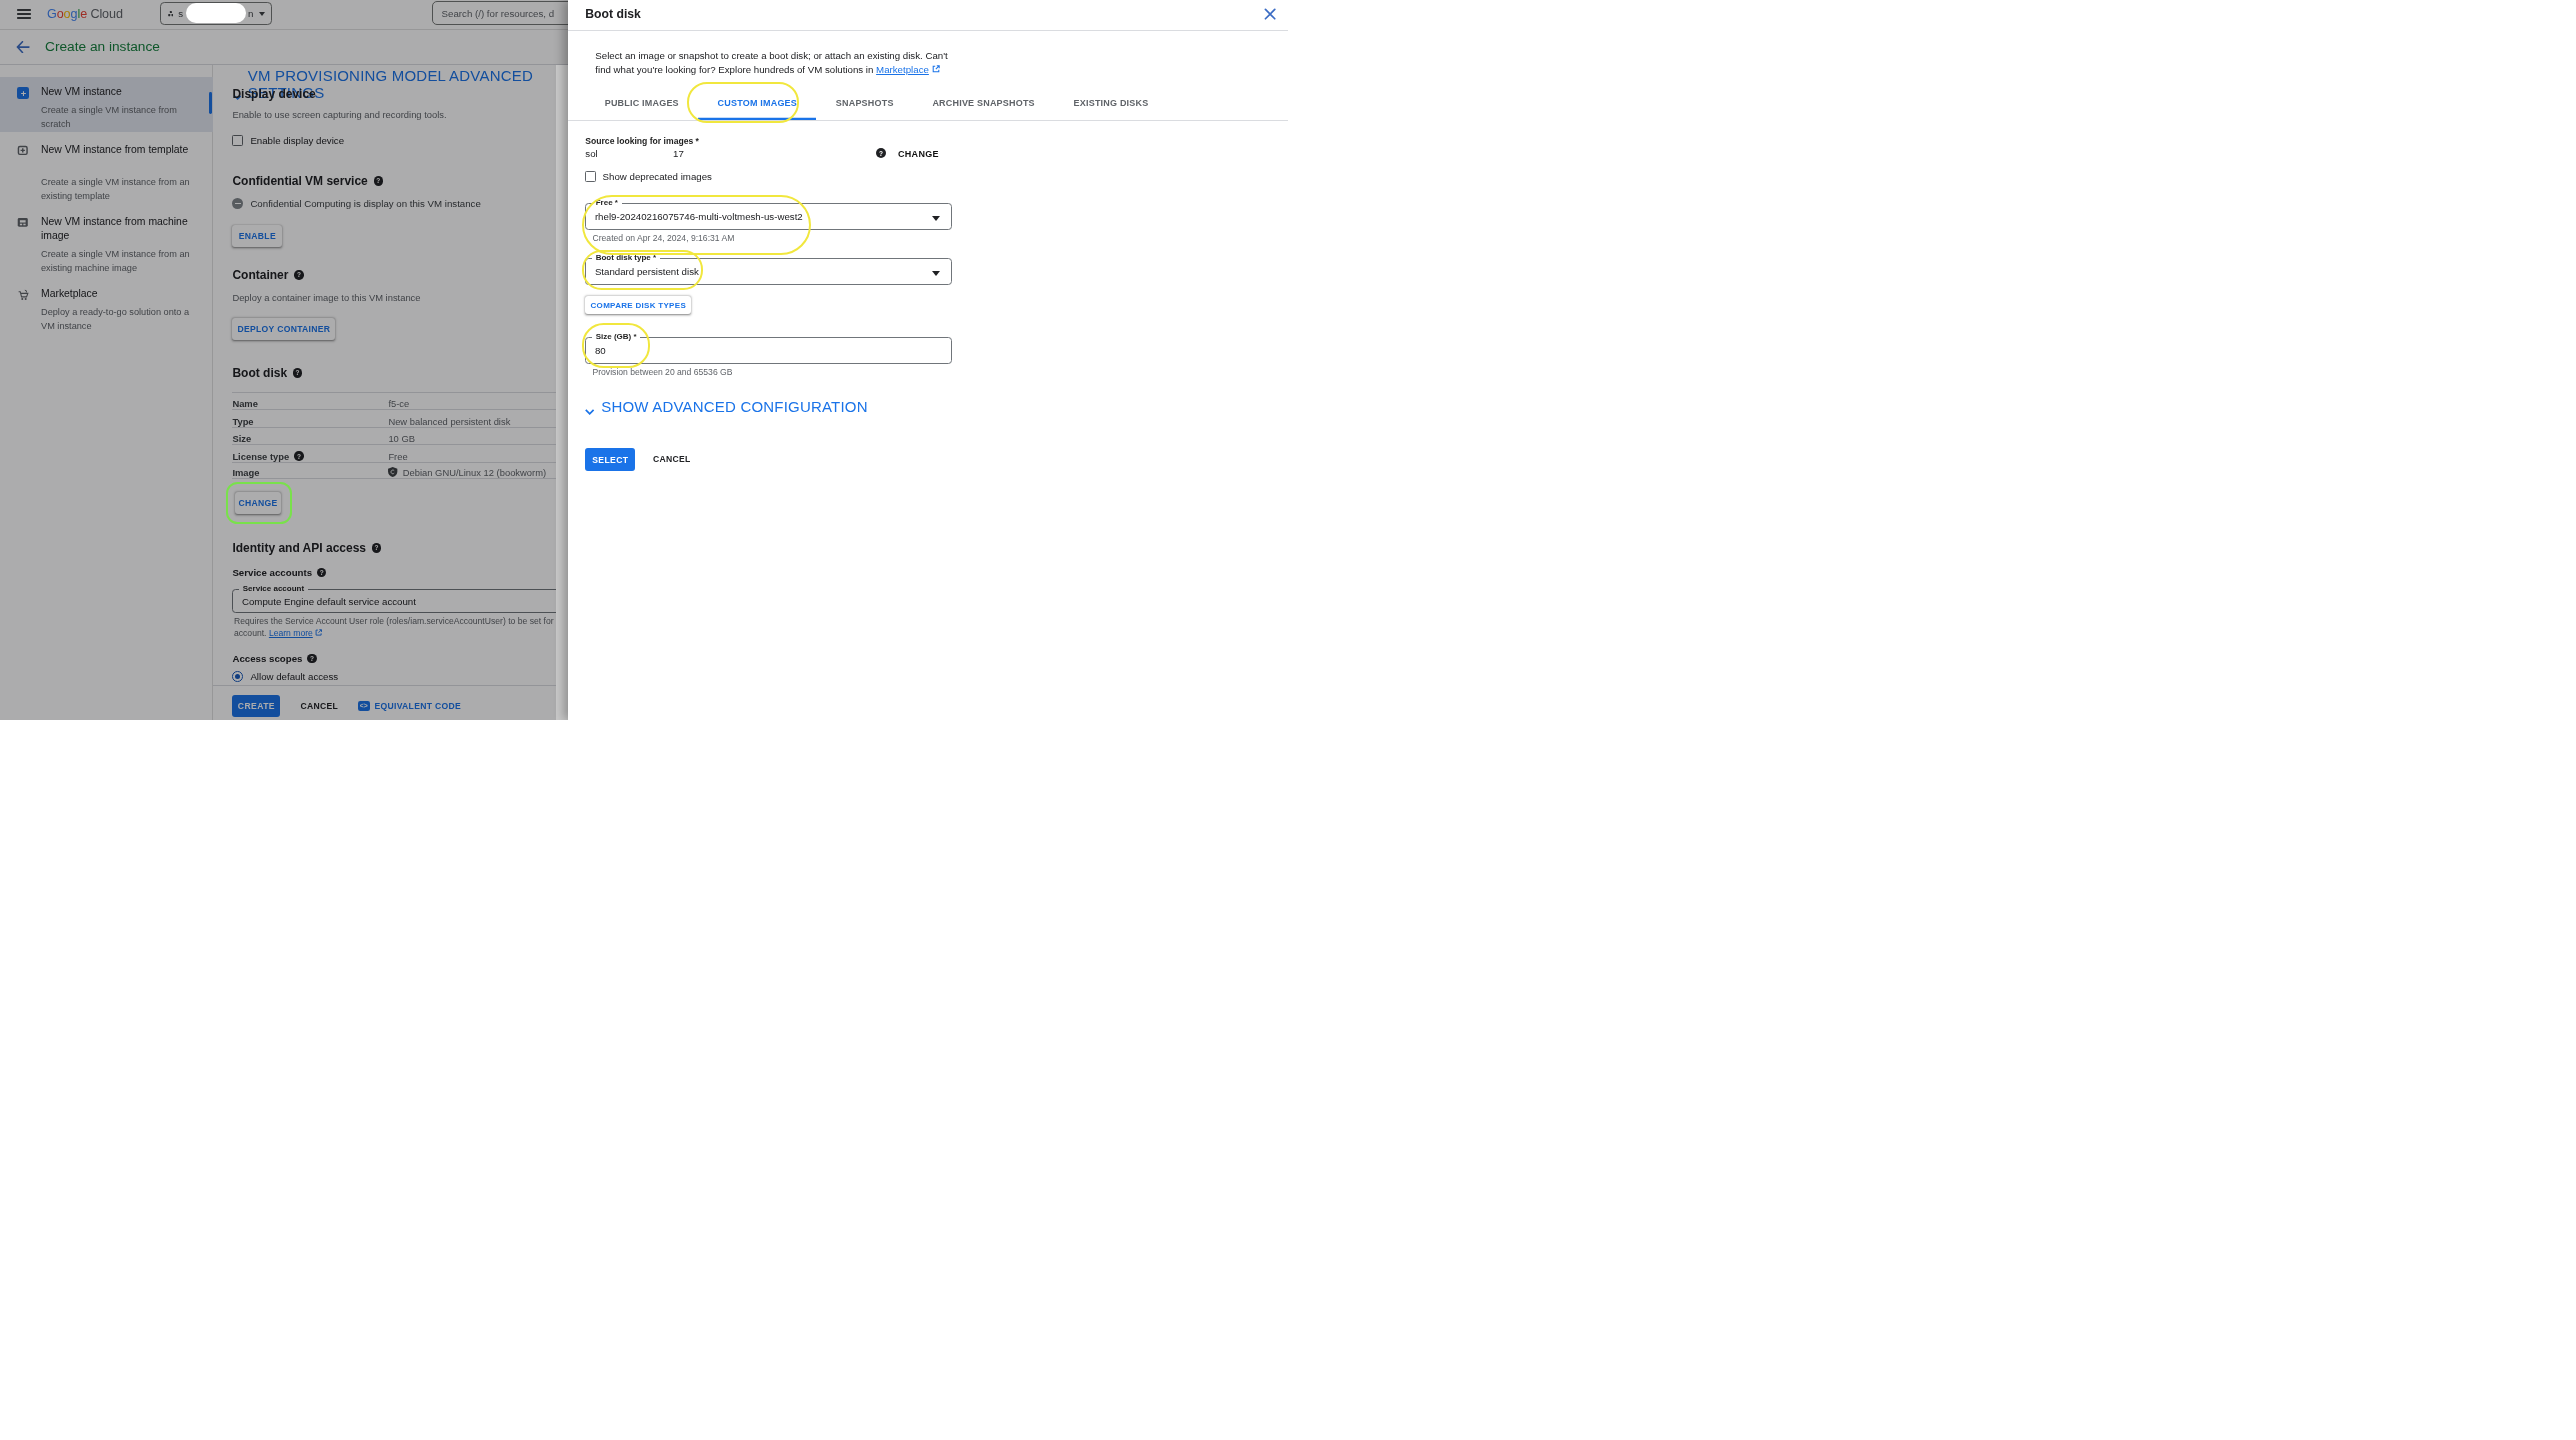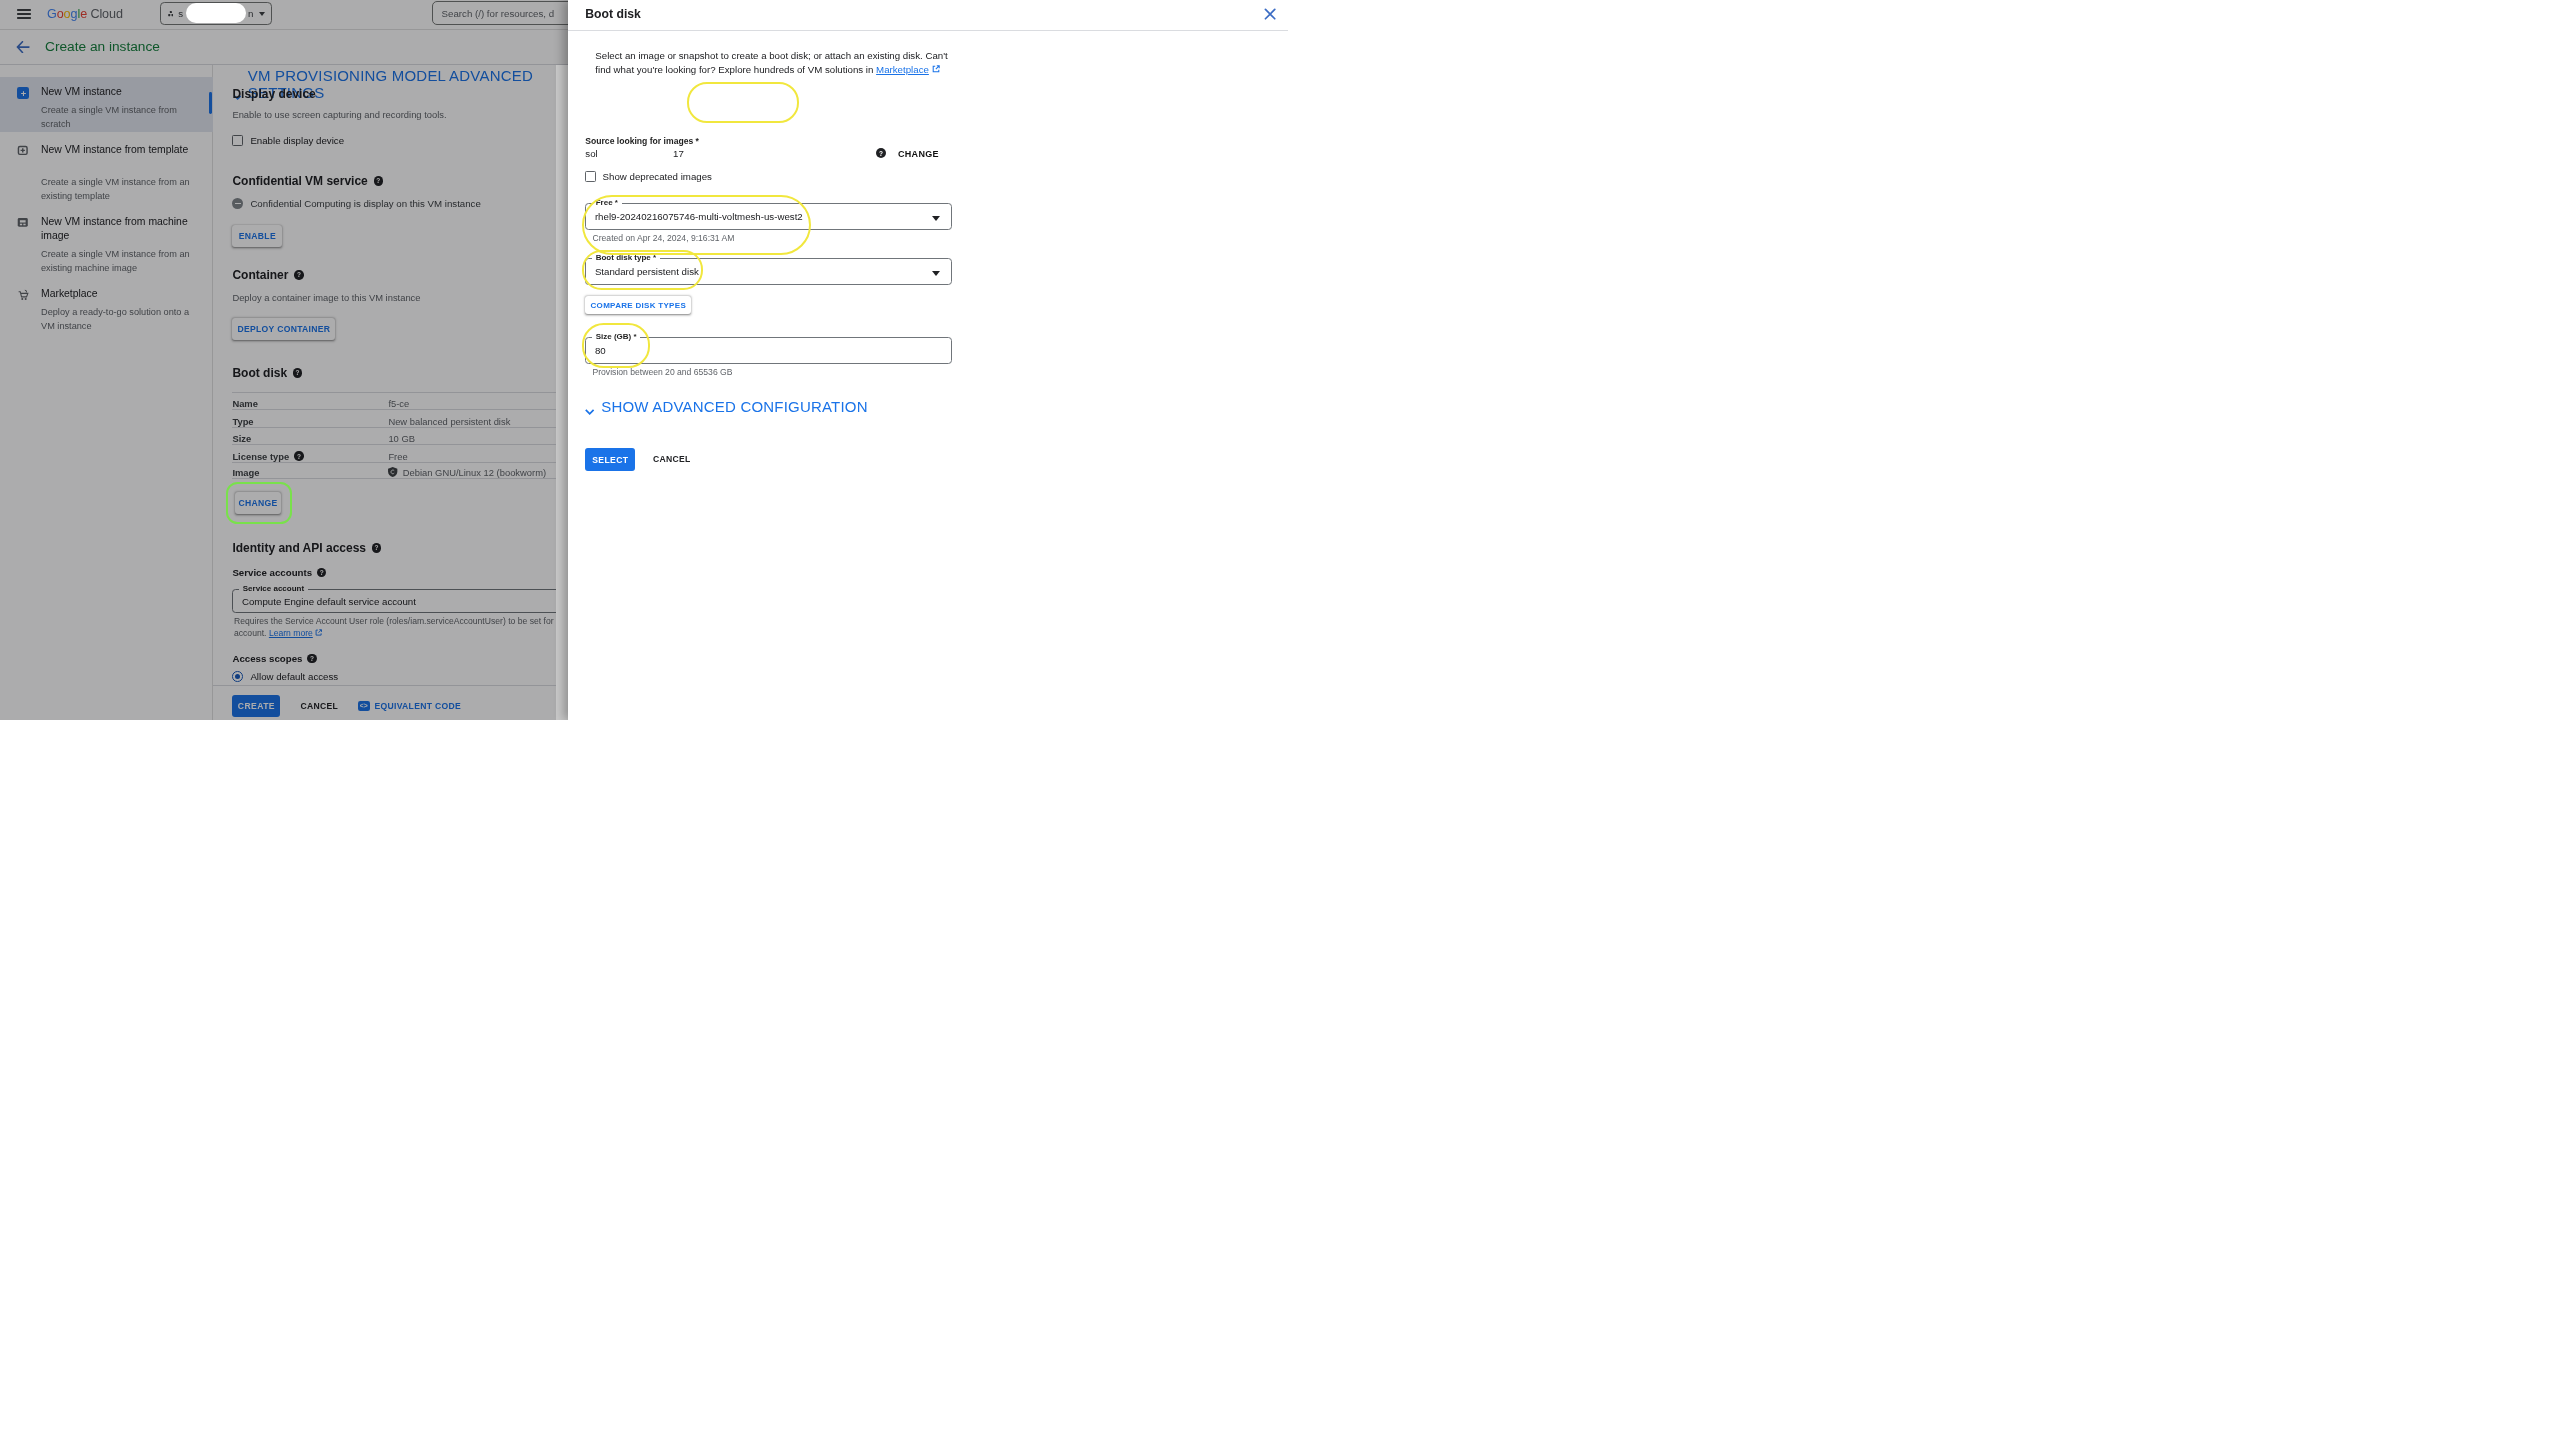--- a/index.html
+++ b/index.html
@@ -298,20 +298,27 @@
     </div>
     <div class="dlg-divider"></div>
 
     <div class="dlg-intro"><span>Select an image or snapshot to create a boot disk; or attach an existing disk. Can't find what you're looking for? Explore hundreds of VM solutions in </span><span class="link">Marketplace</span>
       <svg width="8" height="8" viewBox="0 0 10 10" style="color:#1a73e8">
           <path d="M4 1.5H1.5v7h7V6" fill="none" stroke="currentColor" stroke-width="1.3"></path>
           <path d="M6 1h3v3M8.8 1.2L4.8 5.2" fill="none" stroke="currentColor" stroke-width="1.3"></path>
         </svg>
     </div>
 
+    <div class="tabs">
+      <div class="tab">PUBLIC IMAGES</div>
+      <div class="tab active">CUSTOM IMAGES</div>
+      <div class="tab">SNAPSHOTS</div>
+      <div class="tab">ARCHIVE SNAPSHOTS</div>
+      <div class="tab">EXISTING DISKS</div>
+    </div>
 
     <div class="dlg-label" style="left:17.3px; top:136px">Source looking for images *</div>
     <div class="dlg-text" style="left:17.3px; top:148px">sol</div>
     <div class="dlg-text" style="left:105px; top:148px">17</div>
     <span class="qicon" style="left:308px; top:148px; width:10px; height:10px">?</span>
     <div class="chg-link" style="left:330px; top:149px">CHANGE</div>
 
     <div class="row" style="left:17.3px; top:171px; gap:6.5px; position:absolute">
       <span class="cb"></span>
       <span style="font-size:9.7px">Show deprecated images</span>

